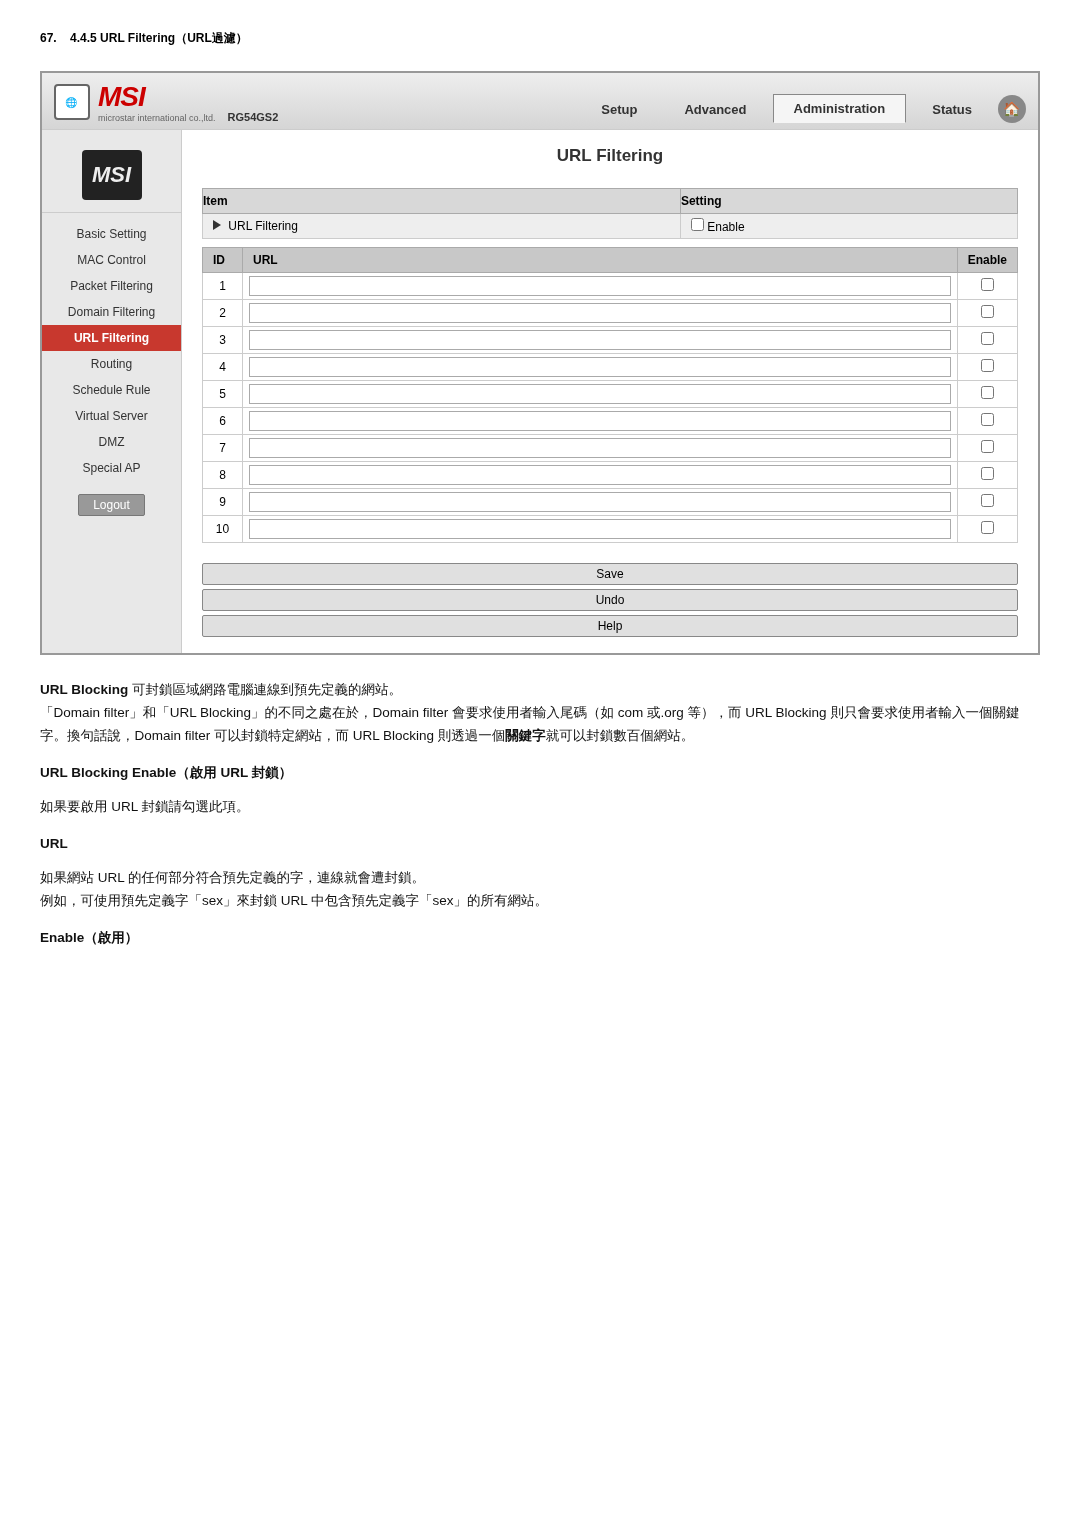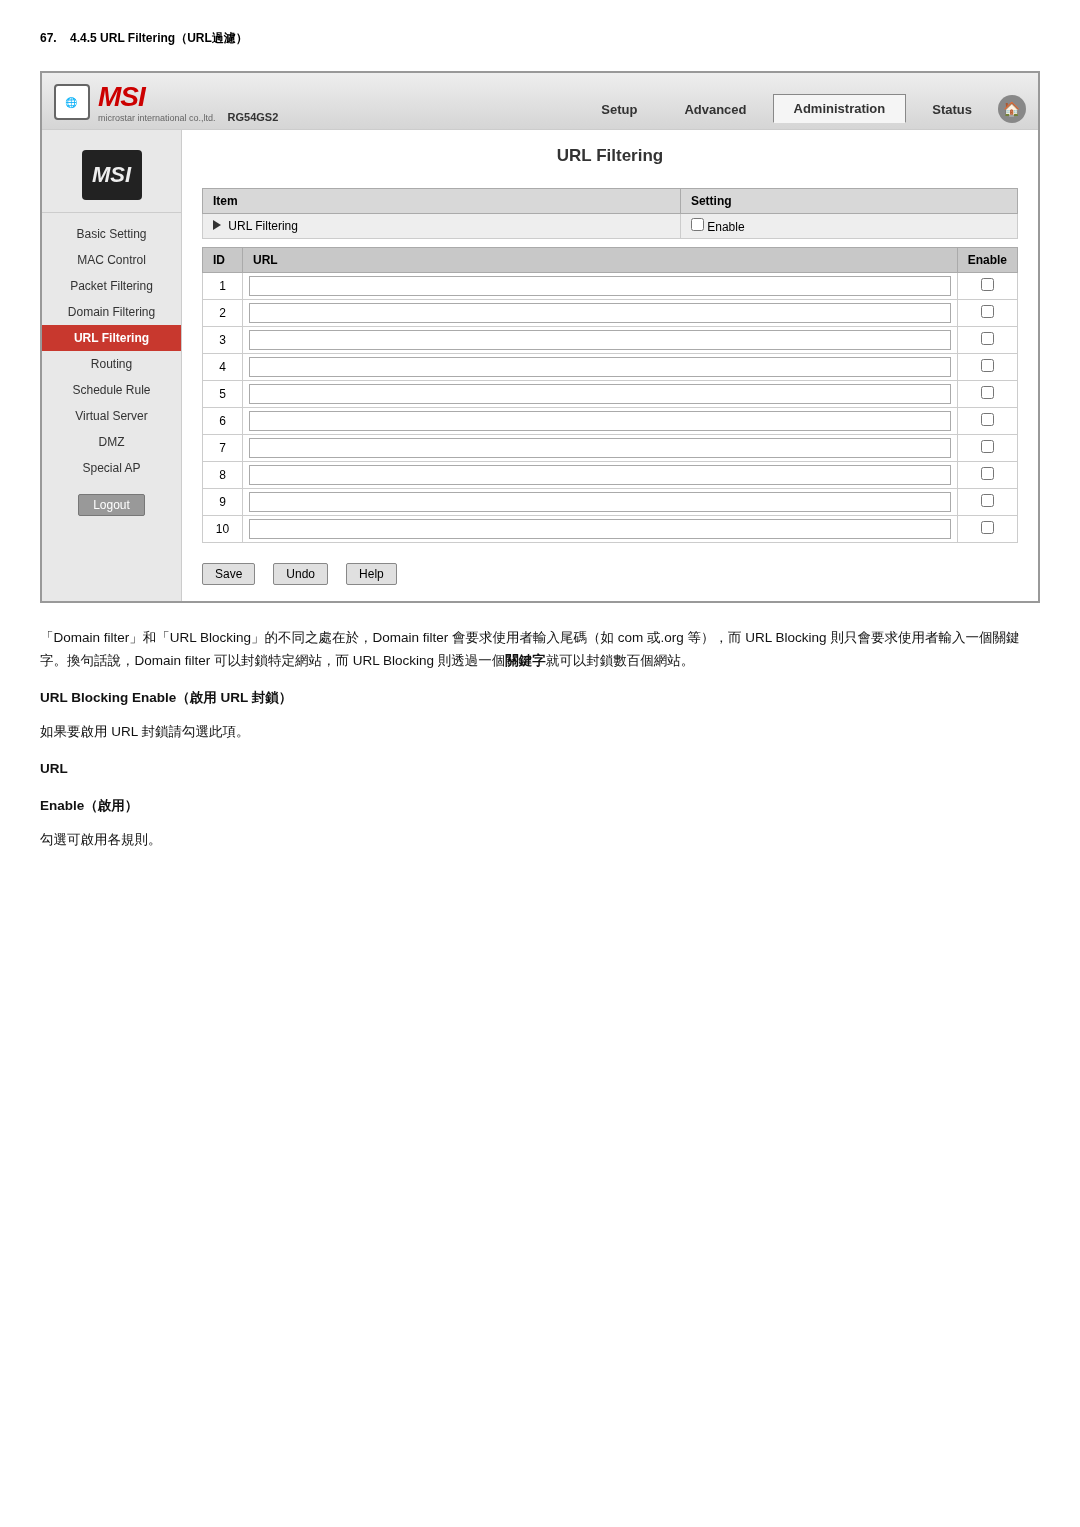--- a/index.html
+++ b/index.html
@@ -173,21 +173,21 @@
     
     .filter-table {
       width: 100%;
       border-collapse: collapse;
       margin-bottom: 8px;
     }
 
     .filter-table th {
       background: #d8d8d8;
       border: 1px solid #aaa;
-      padding: 5px 10px;
+      padding: 5px 0;
       font-size: 12px;
       font-weight: bold;
       text-align: left;
     }
 
     .filter-table td {
       border: 1px solid #ccc;
       padding: 4px 10px;
       font-size: 12px;
       background: #fff;
@@ -248,22 +248,23 @@
       background: #fff;
     }
 
     .url-checkbox {
       cursor: pointer;
     }
 
     
     .buttons-row {
       display: flex;
-      gap: 18px;
+      gap: 4px;
       margin-top: 20px;
+      flex-direction: column;
     }
 
     .action-btn {
       padding: 3px 12px;
       font-size: 12px;
       background: #e0e0e0;
       border: 1px solid #888;
       cursor: pointer;
       border-radius: 2px;
     }
@@ -492,30 +493,36 @@
         <button class="action-btn">Undo</button>
         <button class="action-btn">Help</button>
       </div>
     </div>
   </div>
 </div>
 
 <div class="description-section">
   <div class="desc-block">
     <p>
+      <strong>URL Blocking</strong> 可封鎖區域網路電腦連線到預先定義的網站。
+    </p>
+    <p>
       「Domain filter」和「URL Blocking」的不同之處在於，Domain filter 會要求使用者輸入尾碼（如 com 或.org 等），而 URL Blocking 則只會要求使用者輸入一個關鍵字。換句話說，Domain filter 可以封鎖特定網站，而 URL Blocking 則透過一個<strong>關鍵字</strong>就可以封鎖數百個網站。
     </p>
   </div>
 
   <div class="desc-block">
     <p class="desc-heading"><strong>URL Blocking Enable（啟用 URL 封鎖）</strong></p>
     <p class="desc-text">如果要啟用 URL 封鎖請勾選此項。</p>
   </div>
 
   <div class="desc-block">
     <p class="desc-heading"><strong>URL</strong></p>
+    <p class="desc-text">
+      如果網站 URL 的任何部分符合預先定義的字，連線就會遭封鎖。<br>
+      例如，可使用預先定義字「sex」來封鎖 URL 中包含預先定義字「sex」的所有網站。
+    </p>
   </div>
 
   <div class="desc-block">
     <p class="desc-heading"><strong>Enable（啟用）</strong></p>
-    <p class="desc-text">勾選可啟用各規則。</p>
   </div>
 </div>
 
 </body></html>

